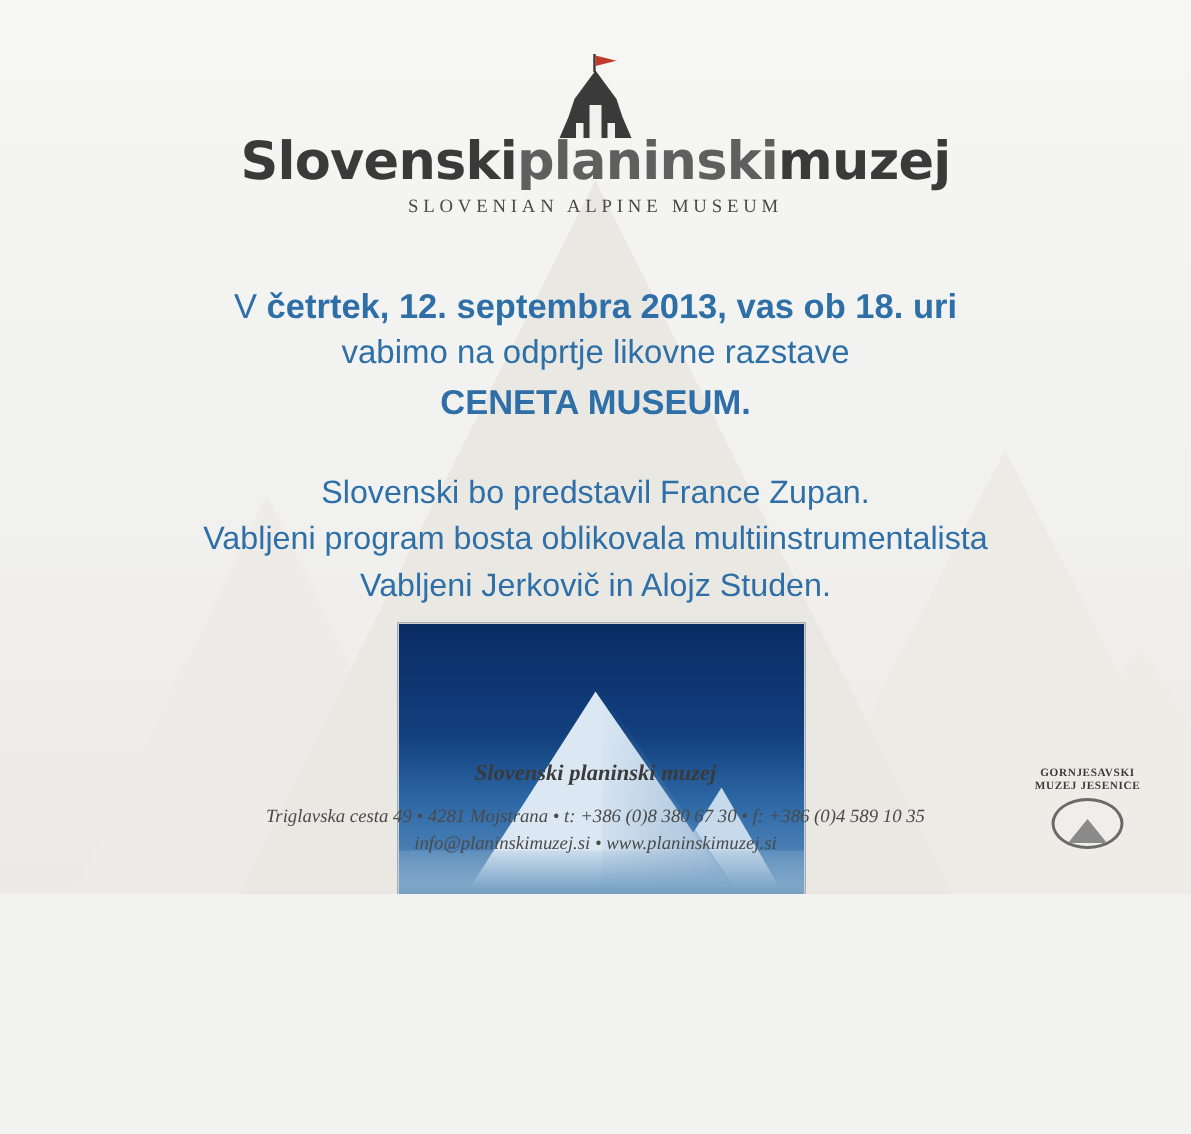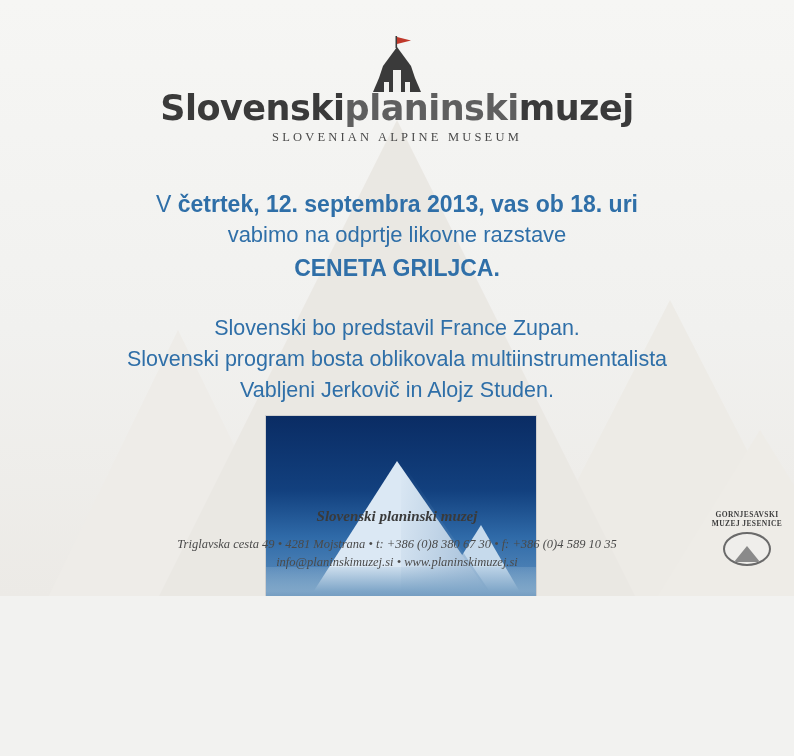--- a/index.html
+++ b/index.html
@@ -224,21 +224,21 @@
   }
   .footer-line {
     font-size: 12.5px;
     font-style: italic;
     line-height: 1.5;
     color: #4a4a4a;
   }
   
   .badge {
     position: absolute;
-    right: 6px;
+    right: 28px;
     bottom: 24px;
     width: 82px;
     height: 62px;
     text-align: center;
   }
   .badge-text {
     font-family: "Liberation Serif", serif;
     font-size: 7.5px;
     font-weight: bold;
     letter-spacing: 0.4px;
@@ -292,26 +292,26 @@
           <rect x="68" y="48" width="5" height="10" fill="#f1f1ef"></rect>
         </svg>
       </div>
       <div class="logo-word"><span>Slovenski</span><span class="w2">planinski</span><span>muzej</span></div>
       <div class="logo-sub">SLOVENIAN   ALPINE MUSEUM</div>
     </div>
 
     <div class="block-main">
       <div class="line-1"><span>V </span><b>četrtek, 12. septembra 2013, vas ob 18. uri</b></div>
       <div class="line-2">vabimo na odprtje likovne razstave</div>
-      <div class="line-3">CENETA GRILJCA.</div>
+      <div class="line-3">CENETA MUSEUM.</div>
     </div>
 
     <div class="block-second">
       <div>Slovenski bo predstavil France Zupan.</div>
-      <div>Slovenski program bosta oblikovala multiinstrumentalista</div>
+      <div>Vabljeni program bosta oblikovala multiinstrumentalista</div>
       <div>Vabljeni Jerkovič in Alojz Studen.</div>
     </div>
 
     <div class="picture">
       <div class="pic-sky"></div>
       <div class="pic-peak2"></div>
       <div class="pic-peak3"></div>
       <div class="pic-peak"></div>
       <div class="pic-shade"></div>
       <div class="pic-ridge"></div>

